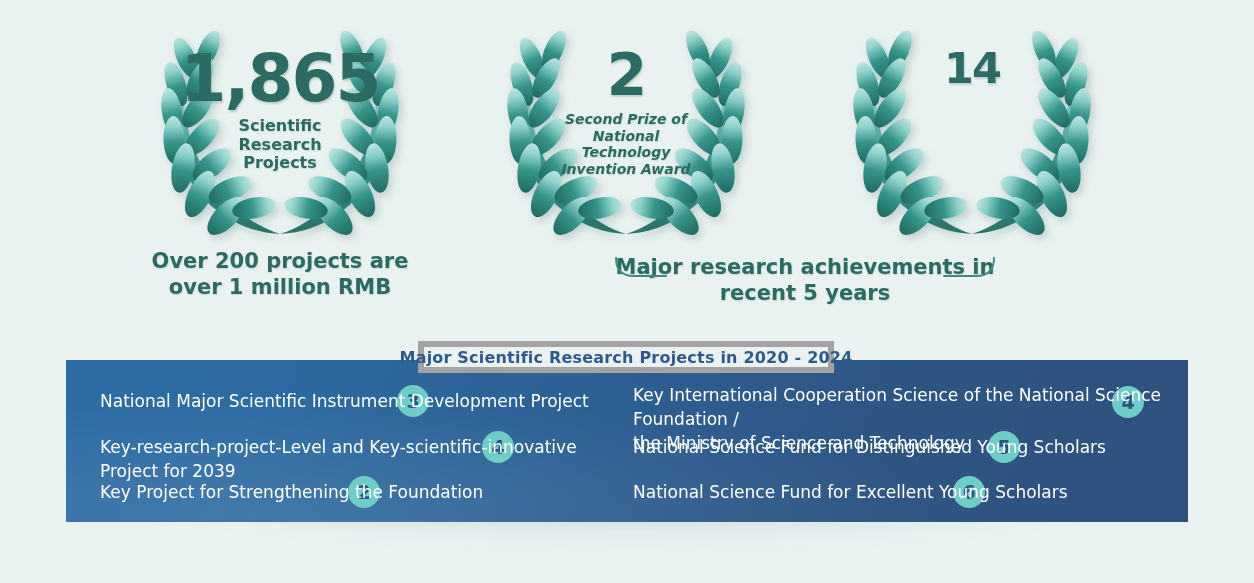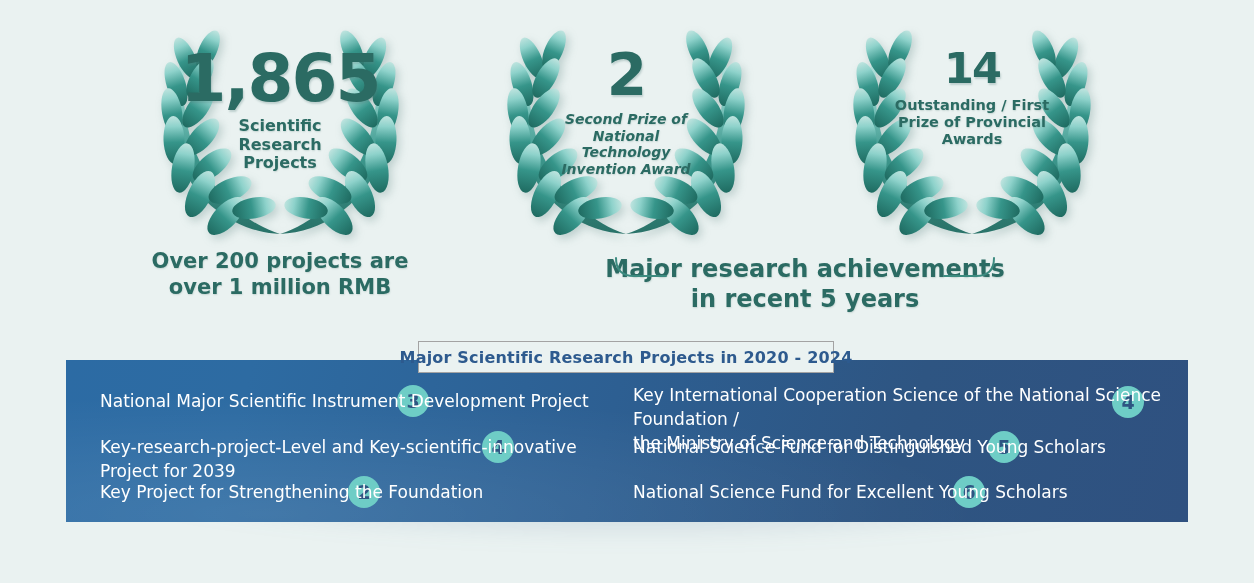--- a/index.html
+++ b/index.html
@@ -112,21 +112,21 @@
   .caption-right {
     position: absolute;
     left: 600px;
     top: 254px;
     width: 410px;
     text-align: center;
   }
   .caption-right .cr-text {
     font-family: "DejaVu Sans", sans-serif;
     font-weight: bold;
-    font-size: 24px;
+    font-size: 21px;
     line-height: 1.25;
     color: #2b6b63;
     text-shadow: 0.5px 1px 1.5px rgba(90,130,125,0.25);
   }
   .bracket {
     position: absolute;
     top: 2px;
     width: 54px;
     height: 26px;
     pointer-events: none;
@@ -161,21 +161,21 @@
     pointer-events: none;
   }
 
   .panel-tab {
     position: absolute;
     left: 418px;
     top: 341px;
     width: 416px;
     height: 32px;
     background: #eaf2f1;
-    border: 1px solid #a3a3a3;
+    border: 6px solid #a3a3a3;
     box-sizing: border-box;
     display: flex;
     align-items: center;
     justify-content: center;
   }
   .panel-tab-title {
     font-family: "DejaVu Sans", sans-serif;
     font-weight: bold;
     font-size: 16px;
     letter-spacing: 0.2px;
@@ -407,24 +407,20 @@
               <ellipse cx="70" cy="176" rx="11.5" ry="25" transform="rotate(26 70 176)"></ellipse>
               <ellipse cx="100" cy="172" rx="11" ry="23" transform="rotate(66 100 172)"></ellipse>
               <ellipse cx="96" cy="198" rx="11.5" ry="24" transform="rotate(44 96 198)"></ellipse>
               <ellipse cx="124" cy="190" rx="10.5" ry="22" transform="rotate(80 124 190)"></ellipse>
             </g>
           </g>
         </g>
       </svg>
       <div class="wreath-inner">
         <div class="big-number">14</div>
-        <div class="wreath-label">Outstanding /
-First Prize of
-Provincial
-Awards</div>
       </div>
     </div>
   </div>
 
   <div class="caption-left">Over 200 projects are
 over 1 million RMB</div>
 
   <div class="caption-right">
     <svg class="bracket left" viewBox="0 0 54 26">
       <path d="M2 2 C2 14 8 20 20 20 L52 20" fill="none" stroke="#3c8b80" stroke-width="2" stroke-linecap="round"></path>

